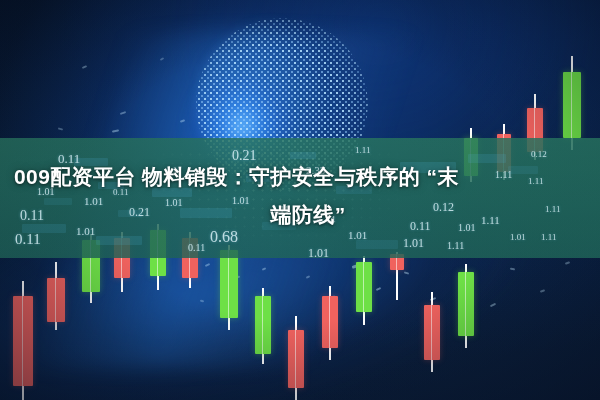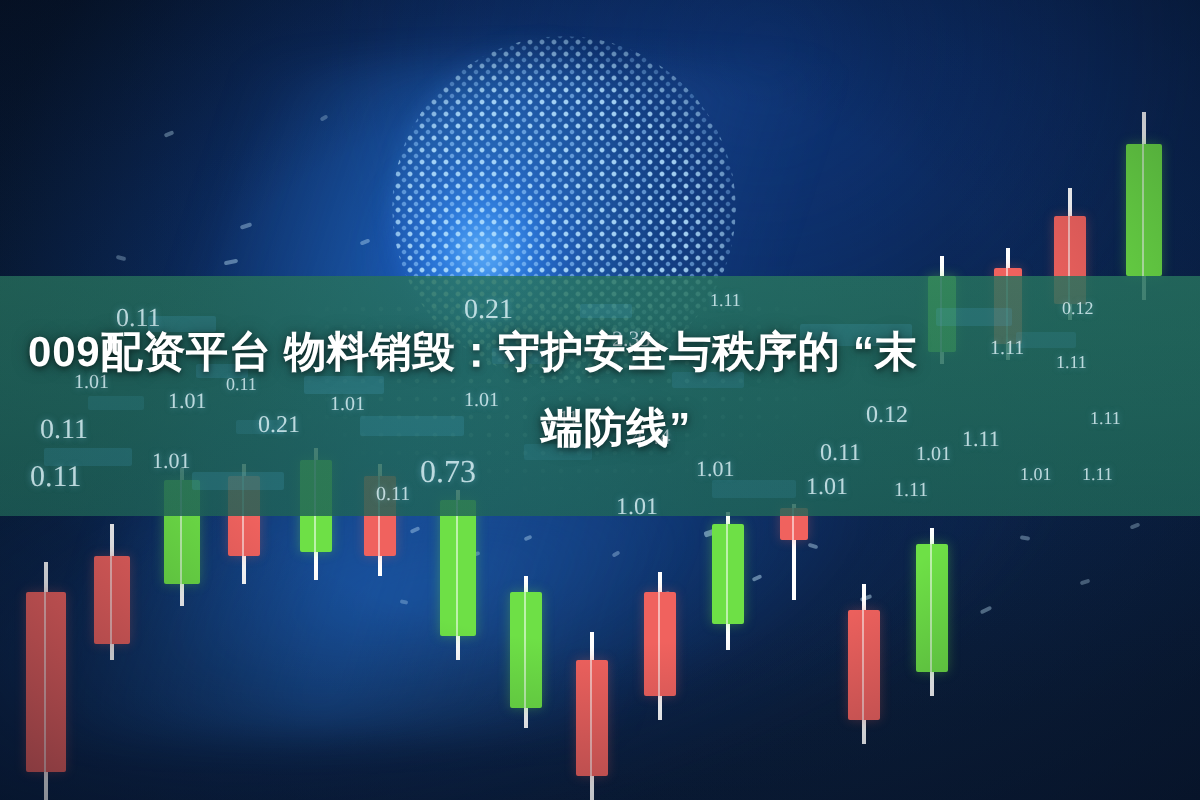--- a/index.html
+++ b/index.html
@@ -312,21 +312,21 @@
         <div class="num" style="left: 37px; top: 48px; font-size: 10px;">1.01</div>
         <div class="num" style="left: 113px; top: 49px; font-size: 9px;">0.11</div>
         <div class="num" style="left: 84px; top: 57px; font-size: 11px;">1.01</div>
         <div class="num" style="left: 129px; top: 67px; font-size: 12px;">0.21</div>
         <div class="num" style="left: 165px; top: 59px; font-size: 10px;">1.01</div>
         <div class="num" style="left: 495px; top: 31px; font-size: 10px;">1.11</div>
         <div class="num" style="left: 531px; top: 11px; font-size: 9px;">0.12</div>
         <div class="num" style="left: 20px; top: 70px; font-size: 14px;">0.11</div>
         <div class="num" style="left: 76px; top: 87px; font-size: 11px;">1.01</div>
         <div class="num" style="left: 15px; top: 93px; font-size: 15px;">0.11</div>
-        <div class="num" style="left: 210px; top: 90px; font-size: 16px;">0.73</div>
+        <div class="num" style="left: 210px; top: 90px; font-size: 16px;">0.68</div>
         <div class="num" style="left: 433px; top: 62px; font-size: 12px;">0.12</div>
         <div class="num" style="left: 410px; top: 81px; font-size: 12px;">0.11</div>
         <div class="num" style="left: 481px; top: 76px; font-size: 11px;">1.11</div>
         <div class="num" style="left: 348px; top: 91px; font-size: 11px;">1.01</div>
         <div class="num" style="left: 528px; top: 38px; font-size: 9px;">1.11</div>
         <div class="num" style="left: 541px; top: 94px; font-size: 9px;">1.11</div>
         <div class="num" style="left: 545px; top: 66px; font-size: 9px;">1.11</div>
         <div class="num" style="left: 403px; top: 98px; font-size: 12px;">1.01</div>
         <div class="num" style="left: 447px; top: 102px; font-size: 10px;">1.11</div>
         <div class="num" style="left: 458px; top: 84px; font-size: 10px;">1.01</div>

